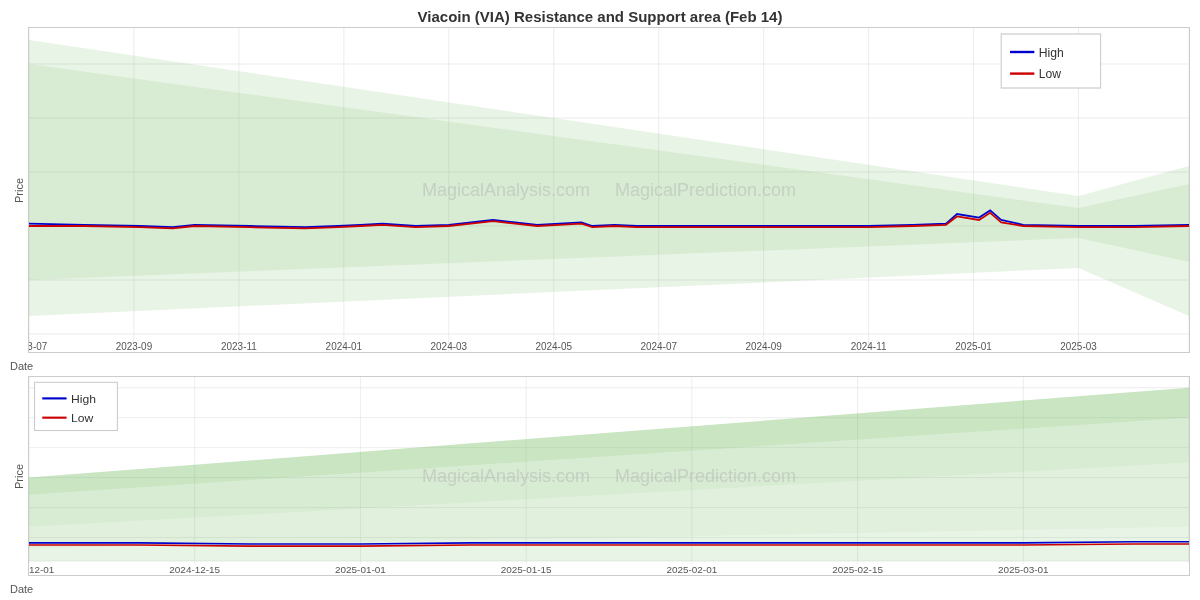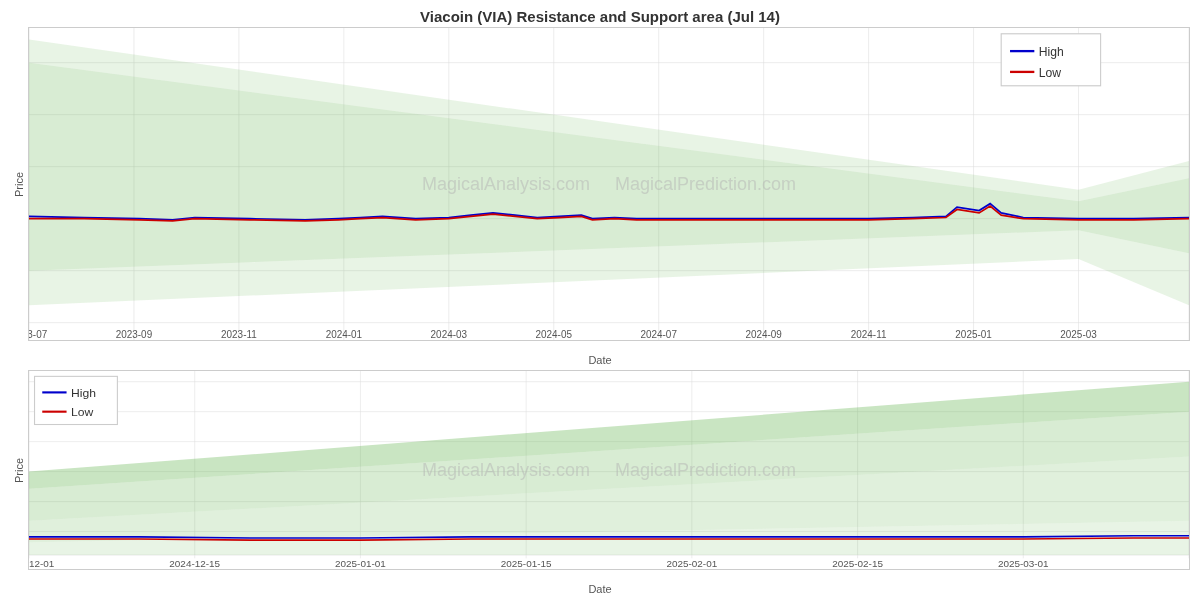--- a/index.html
+++ b/index.html
@@ -71,38 +71,37 @@
       transform: translate(-50%, -50%);
       color: rgba(180,180,180,0.5);
       font-size: 18px;
       white-space: nowrap;
       pointer-events: none;
       user-select: none;
       text-align: left;
       line-height: 1.6;
     }
     .x-axis-label {
-      text-align: center;
       font-size: 11px;
       color: #555;
-      margin-top: 9px;
+      margin-top: 3px;
     }
     .bottom-chart-panel {
       position: relative;
       display: flex;
       height: 200px;
       flex-shrink: 0;
     }
   </style>
 </head>
 <body>
 
 <div class="chart-container">
   <div class="title-section">
-    <div class="main-title">Viacoin (VIA) Resistance and Support area (Jul 14)</div>
+    <div class="main-title">Viacoin (VIA) Resistance and Support area (Feb 14)</div>
   </div>
 
   <div class="charts-wrapper">
 
     <div class="chart-panel">
       <div class="y-axis-label">Price</div>
       <div class="chart-area">
         <svg class="chart-svg" viewBox="0 0 1050 270" preserveAspectRatio="none">
 
           <line x1="0" y1="30" x2="1050" y2="30" stroke="#ddd" stroke-width="0.5"></line>

